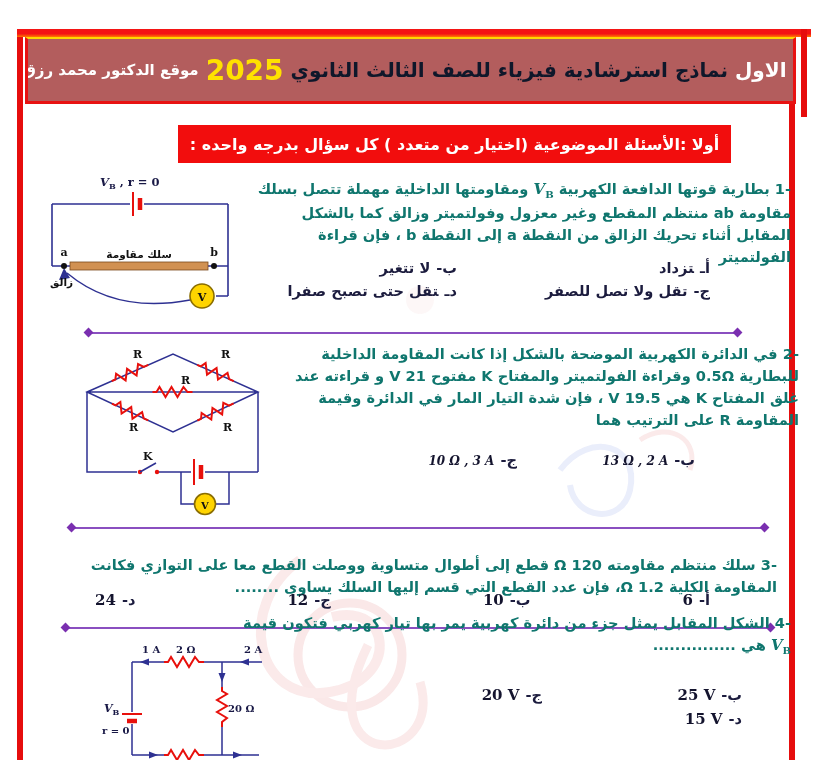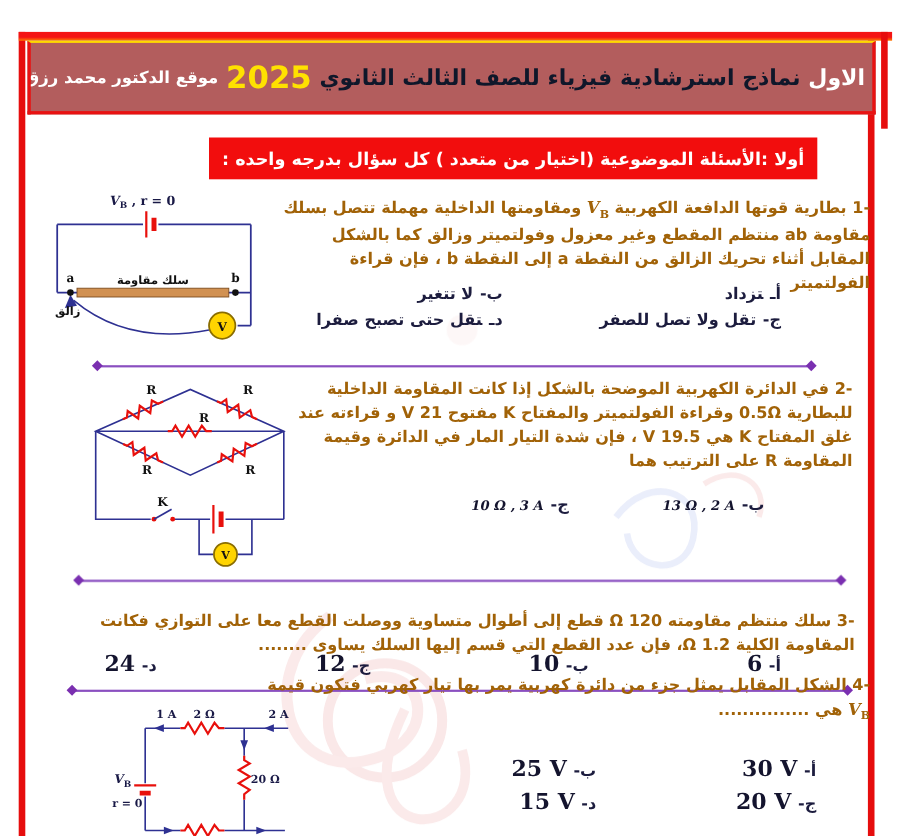--- a/index.html
+++ b/index.html
@@ -13,45 +13,45 @@
   .top-step{position:absolute;left:801px;top:29px;width:6px;height:88px;background:#e60d0d;}
   
   .header{position:absolute;left:25px;top:37px;width:765px;height:62px;background:#b35d5d;
           border:3px solid #e81212;border-top:2px solid #ffd900;display:flex;direction:rtl;
           align-items:center;justify-content:center;gap:7px;white-space:nowrap;overflow:hidden;}
   .h-model{color:#ffffff;font-weight:bold;font-size:20px;}
   .h-title{color:#0f172a;font-weight:bold;font-size:20px;}
   .h-year{color:#ffe100;font-weight:bold;font-size:28px;}
   .h-site{color:#ffffff;font-weight:bold;font-size:15px;}
   
-  .section-banner{position:absolute;left:190px;top:125px;width:553px;height:38px;background:#f20d0d;
+  .section-banner{position:absolute;left:178px;top:125px;width:553px;height:38px;background:#f20d0d;
           color:#ffffff;font-weight:bold;font-size:16px;direction:rtl;display:flex;
           align-items:center;justify-content:center;}
   
-  .qtext{position:absolute;direction:rtl;font-weight:bold;color:#a16207;
+  .qtext{position:absolute;direction:rtl;font-weight:bold;color:#0f766e;
          font-size:14.6px;line-height:1.5;}
   .q1t{top:178px;right:48px;width:549px;}
-  .q2t{top:343px;right:64px;width:522px;}
+  .q2t{top:343px;right:40px;width:522px;}
   .q3t{top:554px;right:62px;width:714px;}
   .q4t{top:612px;right:48px;width:548px;}
   .qnum{unicode-bidi:embed;}
   .vb i{font-family:"DejaVu Serif",serif;font-style:italic;font-size:15px;}
   .vb sub{font-family:"DejaVu Serif",serif;font-size:10px;}
   
   .opts{position:absolute;direction:rtl;display:grid;color:#1c1c3e;font-weight:bold;
         font-size:14.6px;row-gap:6px;}
   .q1o{top:259px;left:300px;width:410px;grid-template-columns:253px 157px;}
   .q2o{top:451px;left:350px;width:345px;grid-template-columns:178px 167px;}
   .q3o{top:591px;left:95px;width:615px;display:flex;justify-content:space-between;}
   .q4o{top:686px;left:380px;width:362px;grid-template-columns:200px 162px;}
   .opt{white-space:nowrap;}
   .olet{margin-left:6px;}
   .omath{font-family:"DejaVu Serif",serif;font-style:italic;font-weight:bold;font-size:12px;
          direction:ltr;unicode-bidi:embed;color:#14142e;}
-  .onum{font-family:"DejaVu Serif",serif;font-weight:bold;font-size:20px;direction:ltr;
+  .onum{font-family:"DejaVu Serif",serif;font-weight:bold;font-size:15px;direction:ltr;
         unicode-bidi:embed;color:#14142e;}
   
   .sep{position:absolute;display:flex;align-items:center;}
   .sep .line{flex:1;height:2px;background:#8a4fc0;}
   .sep .dia{width:7px;height:7px;background:#7a2fb0;transform:rotate(45deg);flex:0 0 auto;}
   .sep1{left:85px;top:329px;width:656px;}
   .sep2{left:68px;top:524px;width:700px;}
   .sep3{left:62px;top:624px;width:712px;}
   
   .d1{position:absolute;left:36px;top:172px;}
@@ -215,21 +215,20 @@
     </div>
 
   
   <div class="qtext q4t">
     <span class="qnum" dir="ltr">4-</span>
     <span>الشكل المقابل يمثل جزء من دائرة كهربية يمر بها تيار كهربي فتكون قيمة</span>
     <span class="vb"><i>V</i><sub>B</sub></span>
     <span>هي ...............</span>
   </div>
   <div class="opts q4o">
-    <div class="opt"><span class="olet">أ-</span><span class="onum">30 V</span></div>
     <div class="opt"><span class="olet">ب-</span><span class="onum">25 V</span></div>
     <div class="opt"><span class="olet">ج-</span><span class="onum">20 V</span></div>
     <div class="opt"><span class="olet">د-</span><span class="onum">15 V</span></div>
   </div>
 
   
   <svg class="d4" width="170" height="118">
     <g stroke="#2e3192" stroke-width="1.5" fill="none">
       <path d="M38,20 H70 M110,20 H168 M38,20 V70 M38,82 V113 M38,113 H70 M110,113 H165 M128,20 V45 M128,85 V113"></path>
     </g>

